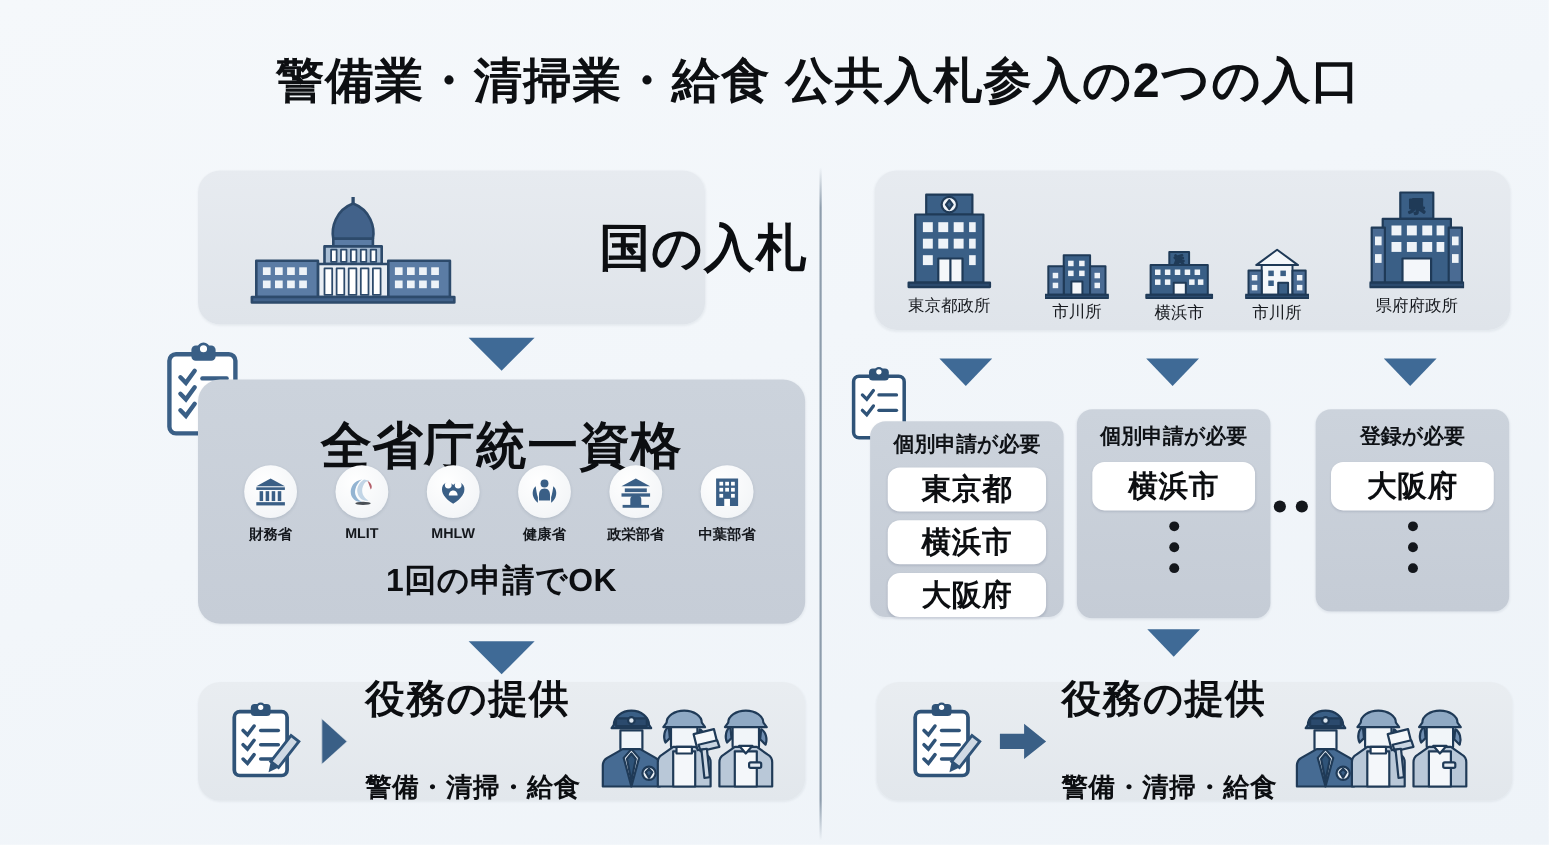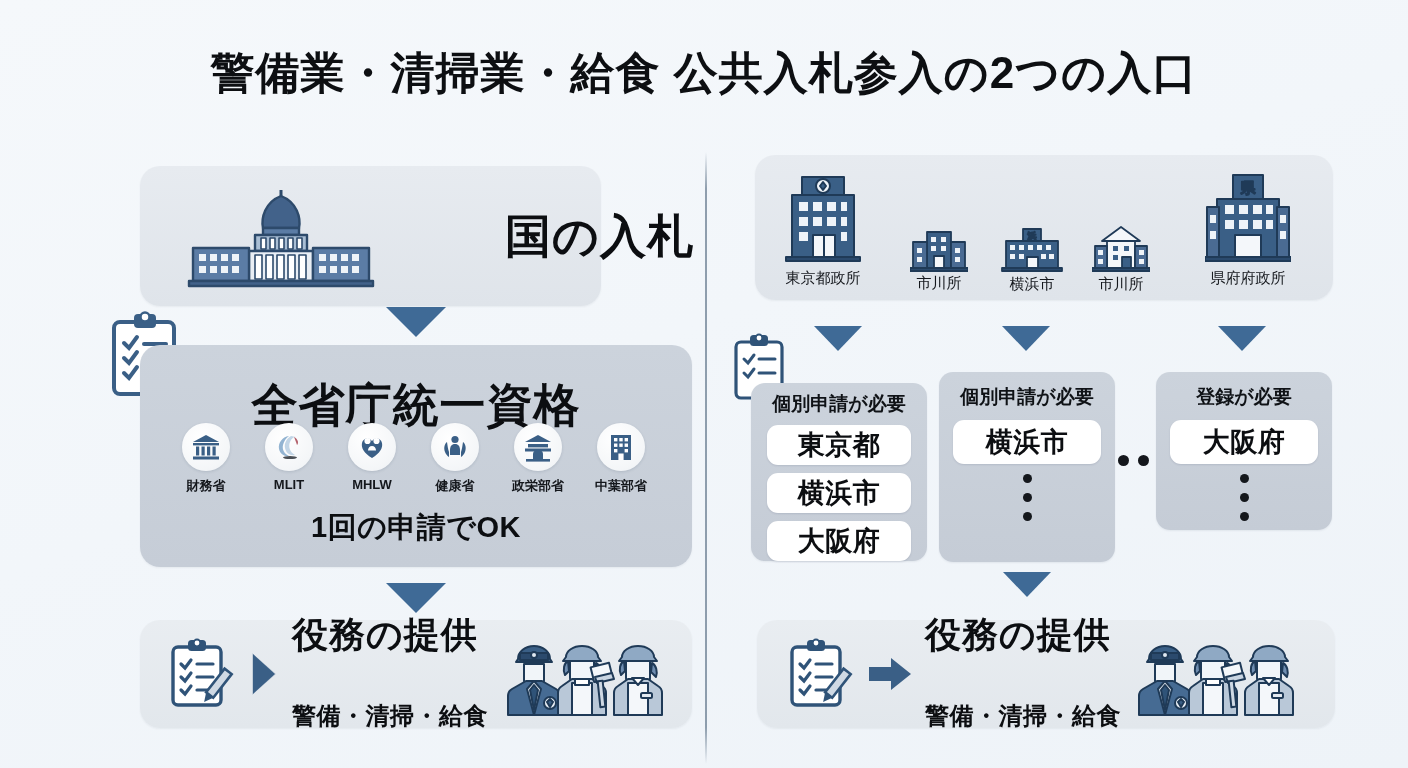--- a/index.html
+++ b/index.html
@@ -3,21 +3,21 @@
 <meta charset="utf-8">
 <style>
   html,body{margin:0;padding:0;}
   body{
     width:1408px;height:768px;
     background:linear-gradient(160deg,#f5f8fb 0%,#f2f6fa 45%,#eef3f8 100%);
     font-family:"Liberation Sans","DejaVu Sans",sans-serif;
     overflow:hidden;position:relative;
     -webkit-font-smoothing:antialiased;
   }
-  .stage{position:absolute;inset:0;}
+  .stage{position:absolute;inset:0;margin-left:40px;}
 
   
   .title{
     position:absolute;left:0;top:44px;width:1408px;text-align:center;
     font-size:44px;font-weight:700;color:#0d0f12;letter-spacing:1px;
     white-space:nowrap;
   }
 
   
   .divider{
@@ -103,21 +103,21 @@
 </style>
 </head>
 <body>
 
 <div class="stage">
 
   <div class="title">警備業・清掃業・給食  公共入札参入の2つの入口</div>
 
   <div class="divider"></div>
 
-  <div class="panel" style="left:140px;top:166px;width:461px;height:140px;">
+  <div class="panel" style="left:140px;top:155px;width:461px;height:140px;">
     <div style="position:absolute;left:45px;top:18px;">
       <svg width="192" height="104" viewBox="0 0 192 104">
         <g stroke="#2d4a6b" stroke-width="2.4" stroke-linejoin="round">
 
           <path d="M96 6 L96 14" stroke-width="3"></path>
           <path d="M96 12 C80 18 76 34 78 44 L114 44 C116 34 112 18 96 12 Z" fill="#42628a"></path>
           <rect x="78" y="44" width="36" height="7" fill="#5b7ca5"></rect>
 
           <rect x="70" y="51" width="52" height="16" fill="#a9bed4"></rect>
           <g stroke-width="1.6" fill="#ffffff">
@@ -535,21 +535,21 @@
         <i></i>
       </div>
   </div>
 
   <div class="hdots" style="left:1118px;top:455px;">
       <i></i>
       <i></i>
       <i></i>
     </div>
 
-  <div class="muni-card" style="left:1156px;top:372px;width:176px;height:158px;">
+  <div class="muni-card" style="left:1156px;top:372px;width:176px;height:184px;">
     <div class="muni-title" style="margin-top:12px;">登録が必要</div>
     <div class="pill" style="width:148px;height:44px;margin-top:10px;">大阪府</div>
     <div class="vdots">
         <i></i>
         <i></i>
         <i></i>
       </div>
   </div>
 
   <div class="arrow-down sm" style="left:1003px;top:572px;"></div>

